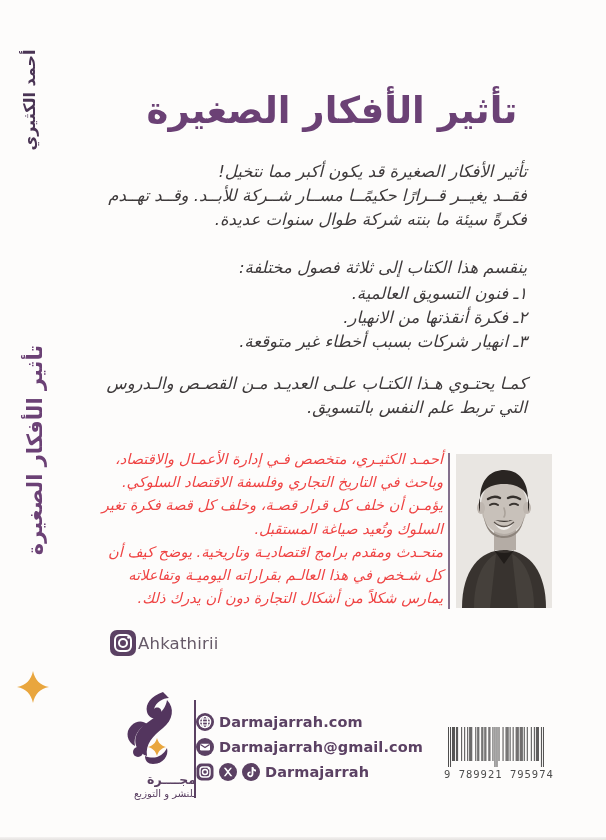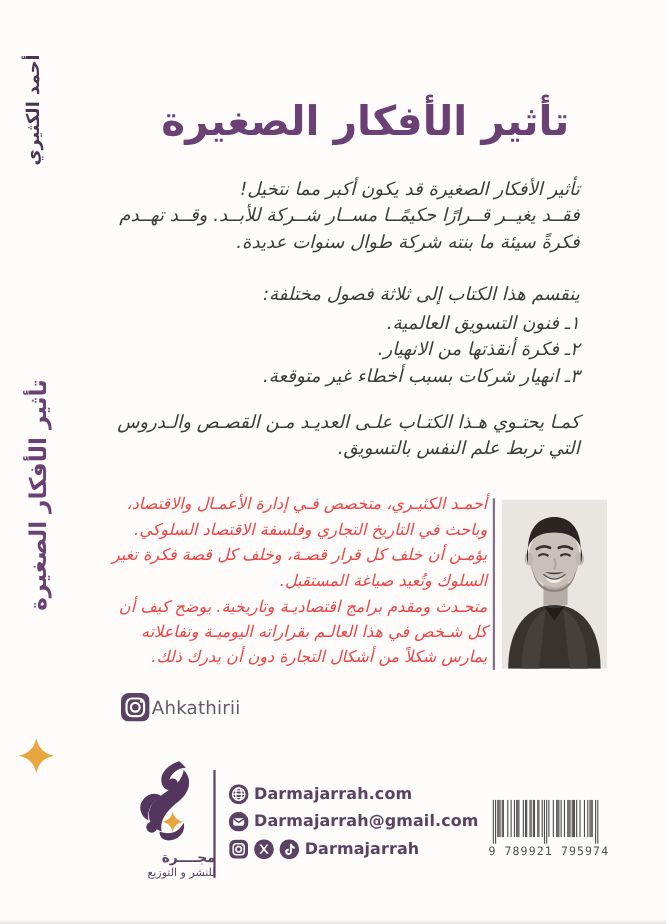--- a/index.html
+++ b/index.html
@@ -53,21 +53,21 @@
     position:absolute;left:110px;top:629px;height:28px;
     display:flex;flex-direction:row;align-items:center;gap:2px;direction:ltr;
   }
   .insta-row .handle{font-size:16.5px;color:#665a68;font-weight:500;letter-spacing:.2px;}
   
   .logo-block{position:absolute;left:104px;top:690px;width:92px;text-align:right;direction:rtl;}
   .logo-mark{width:78px;height:80px;margin:0 auto;display:block;}
   .logo-name{font-size:12.5px;font-weight:bold;color:#5b4163;margin-top:2px;white-space:nowrap;}
   .logo-tagline{font-size:10px;color:#5b4163;margin-top:1px;white-space:nowrap;}
   .footer-divider{position:absolute;left:194px;top:700px;width:2px;height:98px;background:#5b4163;}
-  .contact{position:absolute;left:208px;top:712px;display:flex;flex-direction:column;gap:6px;direction:ltr;}
+  .contact{position:absolute;left:196px;top:712px;display:flex;flex-direction:column;gap:6px;direction:ltr;}
   .contact .row{display:flex;align-items:center;gap:5px;height:19px;}
   .contact .txt{font-size:14.5px;color:#5b4163;font-weight:600;letter-spacing:.1px;}
   .cicon{width:18px;height:18px;flex:0 0 auto;}
   
   .barcode{position:absolute;left:444px;top:727px;width:104px;direction:ltr;text-align:center;}
   .barcode svg{display:block;}
   .barcode .digits{
     font-family:"DejaVu Sans Mono","DejaVu Sans",monospace;
     font-size:10.5px;color:#4c4c4c;margin-top:-1px;letter-spacing:1px;white-space:nowrap;
   }

